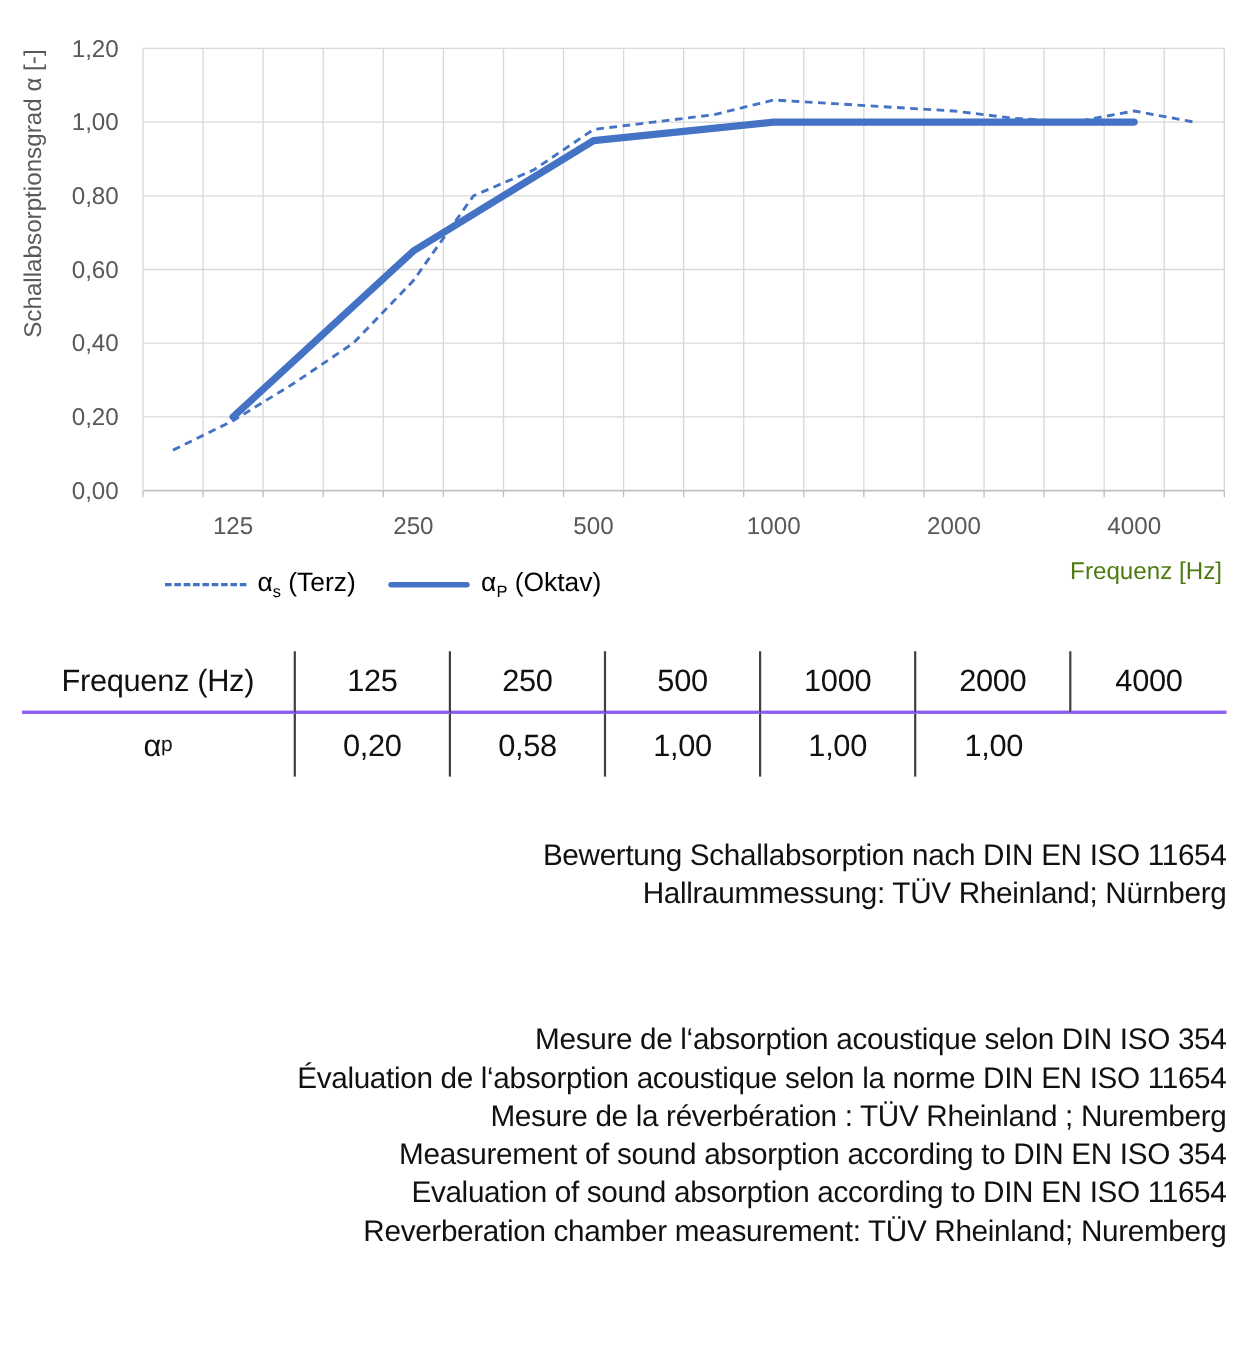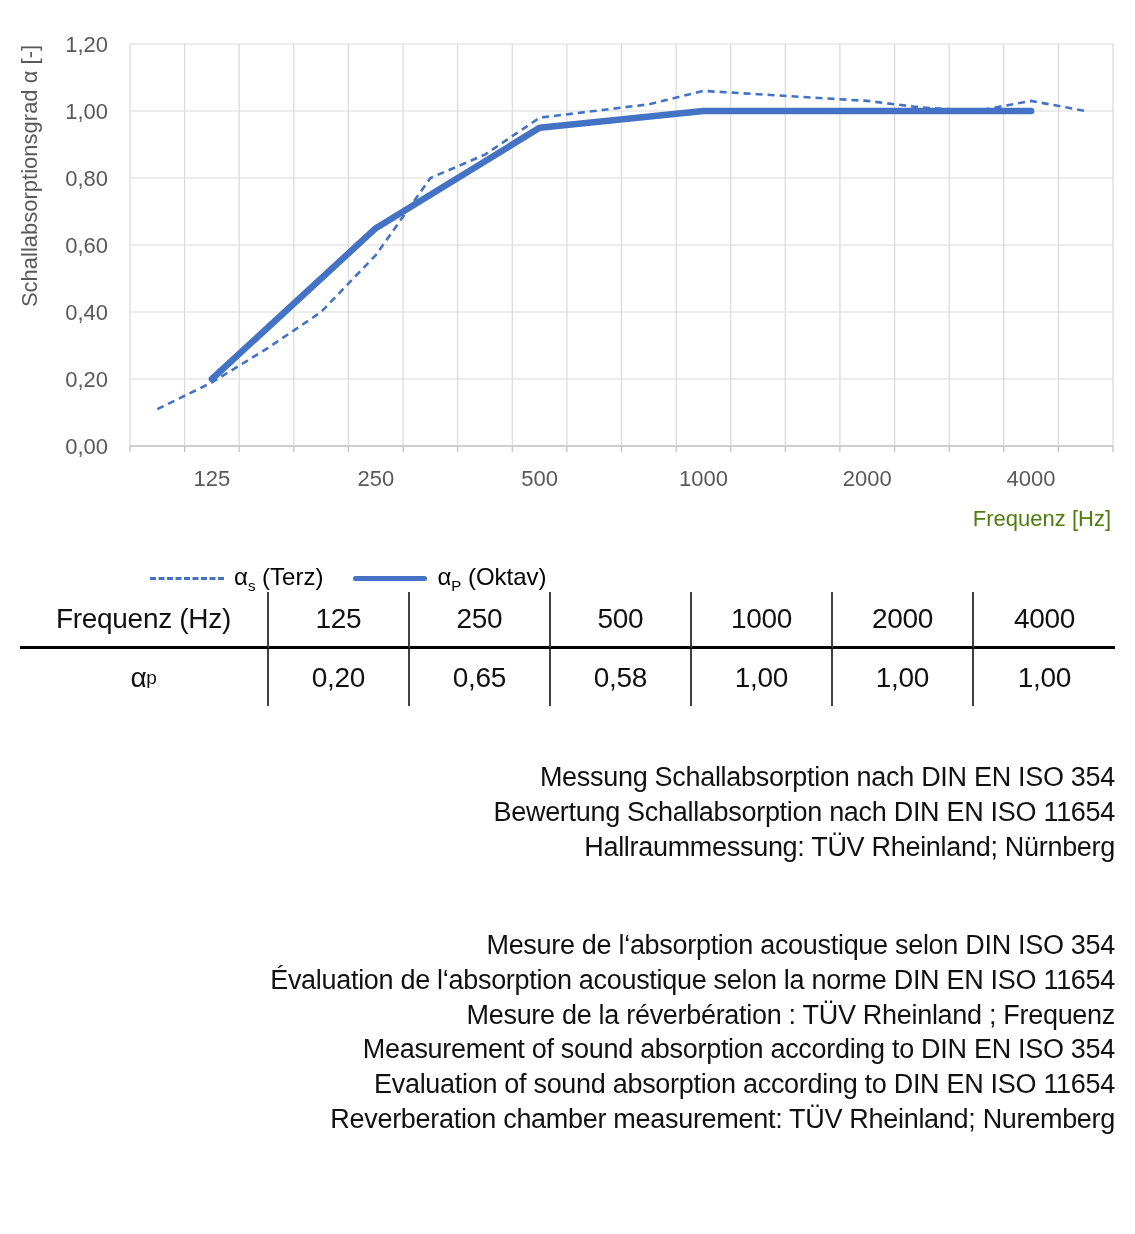--- a/index.html
+++ b/index.html
@@ -38,21 +38,21 @@
     font-size: 22px;
     color: #4d7c0f;
   }
   .legend {
     position: absolute;
     left: 150px; top: 516px;
     display: flex;
     align-items: center;
     gap: 30px;
   }
-  .legend-item { display: flex; align-items: center; gap: 10px; margin-top: 47px; }
+  .legend-item { display: flex; align-items: center; gap: 10px; }
   .legend-label { font-size: 24px; color: #000; white-space: nowrap; }
   .legend-label sub { font-size: 15px; }
   .sample-dashed { width: 74px; height: 0; border-top: 3px dashed #4472C4; }
   .sample-solid { width: 74px; height: 5px; background: #4472C4; border-radius: 3px; }
 
   
   .abs-table {
     position: absolute;
     left: 20px; top: 592px;
     width: 1095px;
@@ -62,21 +62,21 @@
   .abs-table .cell {
     height: 57px;
     display: flex;
     align-items: center;
     justify-content: center;
     font-size: 28px;
     letter-spacing: -0.3px;
     color: #111;
   }
   .abs-table .cell.vline { border-right: 2px solid #404040; }
-  .abs-table .cell.hdr { border-bottom: 3px solid #000000; }
+  .abs-table .cell.hdr { border-bottom: 3px solid #8b5cf6; }
   .abs-table sub { font-size: 19px; }
 
   
   .notes-block {
     position: absolute;
     right: 20px;
     left: 20px;
     text-align: right;
     font-size: 27px;
     line-height: 35px;
@@ -178,36 +178,34 @@
     <div class="cell hdr vline">500</div>
     <div class="cell hdr vline">1000</div>
     <div class="cell hdr vline">2000</div>
     <div class="cell hdr">4000</div>
 
     <div class="cell vline">
         <span>α</span>
         <sub>p</sub>
       </div>
     <div class="cell vline">0,20</div>
-    <div class="cell vline">0,65</div>
     <div class="cell vline">0,58</div>
     <div class="cell vline">1,00</div>
     <div class="cell vline">1,00</div>
     <div class="cell">1,00</div>
   </div>
 
   <div class="notes-block notes-de">
-    <div>Messung Schallabsorption nach DIN EN ISO 354</div>
     <div>Bewertung Schallabsorption nach DIN EN ISO 11654</div>
     <div>Hallraummessung: TÜV Rheinland; Nürnberg</div>
   </div>
   <div class="notes-block notes-fr">
     <div>Mesure de l‘absorption acoustique selon DIN ISO 354</div>
     <div>Évaluation de l‘absorption acoustique selon la norme DIN EN ISO 11654</div>
-    <div>Mesure de la réverbération : TÜV Rheinland ; Frequenz</div>
+    <div>Mesure de la réverbération : TÜV Rheinland ; Nuremberg</div>
   </div>
   <div class="notes-block notes-en">
     <div>Measurement of sound absorption according to DIN EN ISO 354</div>
     <div>Evaluation of sound absorption according to DIN EN ISO 11654</div>
     <div>Reverberation chamber measurement: TÜV Rheinland; Nuremberg</div>
   </div>
 
 </div>
 
 </body></html>

